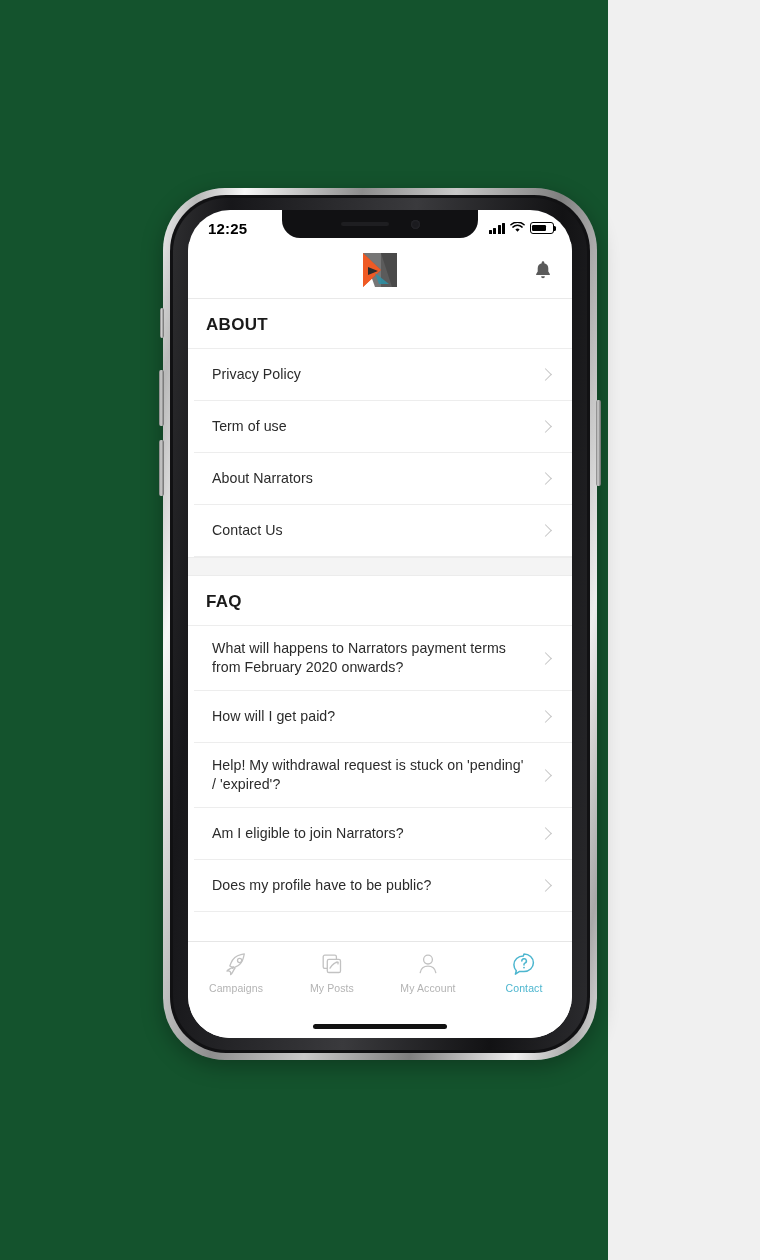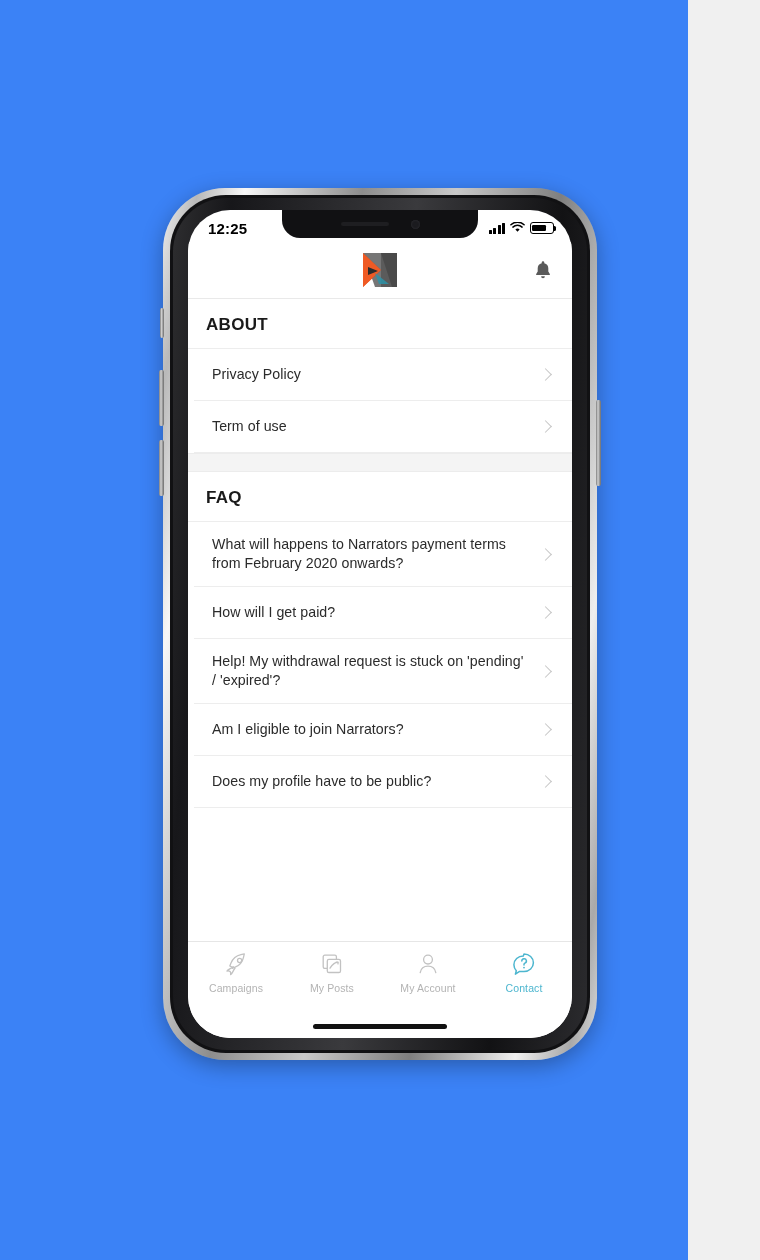--- a/index.html
+++ b/index.html
@@ -8,23 +8,23 @@
     width: 760px;
     height: 1260px;
     background: #f0f0f0;
     font-family: "Liberation Sans", sans-serif;
     overflow: hidden;
   }
 
   
   #stage {
     position: relative;
-    width: 688px;
+    width: 608px;
     height: 1260px;
-    background: #3b82f6;
+    background: #14532d;
   }
 
   
   #phone {
     position: absolute;
     left: 163px;
     top: 188px;
     width: 434px;
     height: 872px;
     border-radius: 62px;
@@ -323,20 +323,28 @@
         <div class="section-header">ABOUT</div>
 
         <div class="row">
           <span class="row-label">Privacy Policy</span>
           <span class="chevron"></span>
         </div>
         <div class="row">
           <span class="row-label">Term of use</span>
           <span class="chevron"></span>
         </div>
+        <div class="row">
+          <span class="row-label">About Narrators</span>
+          <span class="chevron"></span>
+        </div>
+        <div class="row">
+          <span class="row-label">Contact Us</span>
+          <span class="chevron"></span>
+        </div>
 
         <div class="gap-band"></div>
 
         <div class="section-header">FAQ</div>
 
         <div class="row two-line">
           <span class="row-label">What will happens to Narrators payment terms from February 2020 onwards?</span>
           <span class="chevron"></span>
         </div>
         <div class="row">

